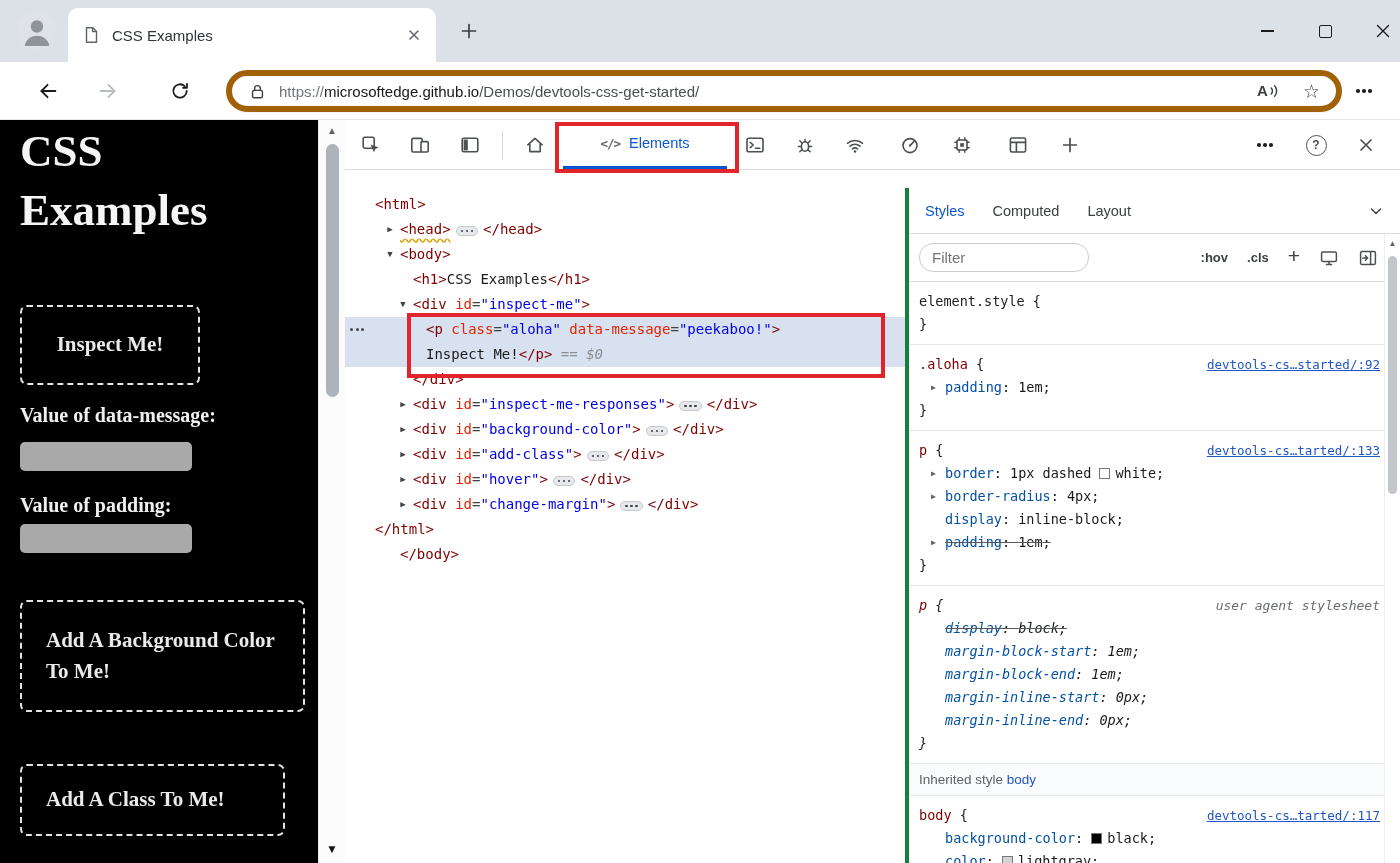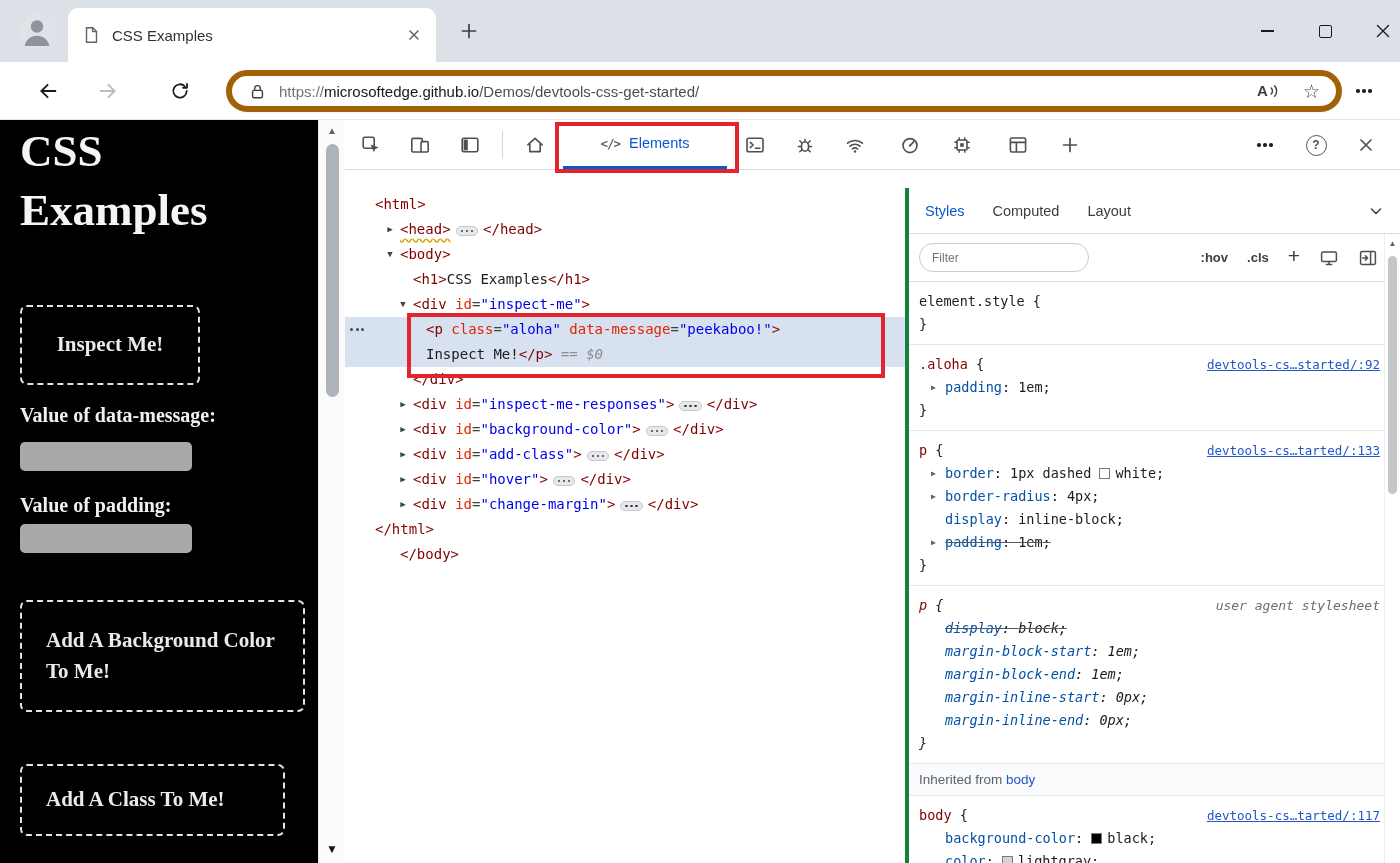--- a/index.html
+++ b/index.html
@@ -104,21 +104,21 @@
   .bc-tag{color:#800000}.bc-id{color:#e22400}
 
   
   .styles-pane{position:absolute;left:560px;top:0;width:495px;height:100%;border-left:4px solid #15803d;box-sizing:border-box;}
   .styles-tabs{position:absolute;top:0;left:0;width:100%;height:46px;border-bottom:1px solid #dadce0;box-sizing:border-box;
                display:flex;align-items:center;gap:28px;padding:0 16px;font-size:14.5px;color:#3c4043;}
   .stab.active{color:#0b57d0;}
   .stabs-chevron{margin-left:auto;}
   .styles-toolbar{position:absolute;top:46px;left:0;width:100%;height:48px;border-bottom:1px solid #dadce0;box-sizing:border-box;
                   display:flex;align-items:center;padding:0 22px 0 10px;}
-  .filter-input{width:170px;height:29px;border:1px solid #c9ccd0;border-radius:14px;padding:0 12px;font-size:12px;
+  .filter-input{width:170px;height:29px;border:1px solid #c9ccd0;border-radius:14px;padding:0 12px;font-size:15px;
                 color:#0f766e;box-sizing:border-box;outline:none;font-family:"Liberation Sans","DejaVu Sans",sans-serif;}
   .st-group{display:flex;align-items:center;gap:19px;margin-left:auto;color:#3c4043;}
   .st-btn{font-size:13px;font-weight:bold;color:#3c4043;}
   .st-plus{font-size:21px;font-weight:400;margin-top:-3px;}
 
   .styles-scroll{position:absolute;top:94px;left:0;right:16px;bottom:0;overflow:hidden;
                  font-family:"DejaVu Sans Mono","Liberation Mono",monospace;font-size:13.5px;color:#202124;}
   .rule{padding:8px 4px 8px 10px;border-bottom:1px solid #e4e6e9;line-height:23px;}
   .rule.ua{font-style:italic;}
   .sel-sel{color:#800000}.sel-plain{color:#202124}
@@ -415,21 +415,21 @@
               </div>
               <div class="rule ua">
                 <div class="rule-head"><span class="css-note">user agent stylesheet</span><span class="sel-sel">p</span><span class="brace"> {</span></div>
                 <div class="prop struck"><span class="p-name">display</span><span class="p-colon">: </span><span class="p-val">block</span><span class="p-semi">;</span></div>
                 <div class="prop"><span class="p-name">margin-block-start</span><span class="p-colon">: </span><span class="p-val">1em</span><span class="p-semi">;</span></div>
                 <div class="prop"><span class="p-name">margin-block-end</span><span class="p-colon">: </span><span class="p-val">1em</span><span class="p-semi">;</span></div>
                 <div class="prop"><span class="p-name">margin-inline-start</span><span class="p-colon">: </span><span class="p-val">0px</span><span class="p-semi">;</span></div>
                 <div class="prop"><span class="p-name">margin-inline-end</span><span class="p-colon">: </span><span class="p-val">0px</span><span class="p-semi">;</span></div>
                 <div class="rule-close">}</div>
               </div>
-              <div class="inherited"><span class="inh-label">Inherited from </span><span class="inh-link">body</span></div>
+              <div class="inherited"><span class="inh-label">Inherited style </span><span class="inh-link">body</span></div>
               <div class="rule">
                 <div class="rule-head"><span class="css-link">devtools-cs…tarted/:117</span><span class="sel-sel">body</span><span class="brace"> {</span></div>
                 <div class="prop"><span class="p-name">background-color</span><span class="p-colon">: </span><span class="swatch" style="background: rgb(0, 0, 0);"></span><span class="p-val">black</span><span class="p-semi">;</span></div>
                 <div class="prop"><span class="p-name">color</span><span class="p-colon">: </span><span class="swatch" style="background: rgb(211, 211, 211);"></span><span class="p-val">lightgray</span><span class="p-semi">;</span></div>
               </div>
             </div>
           <div class="dt-scrollbar">
             <span class="dtsb-up">▲</span>
             <span class="dtsb-thumb"></span>
             <span class="dtsb-down">▼</span>

